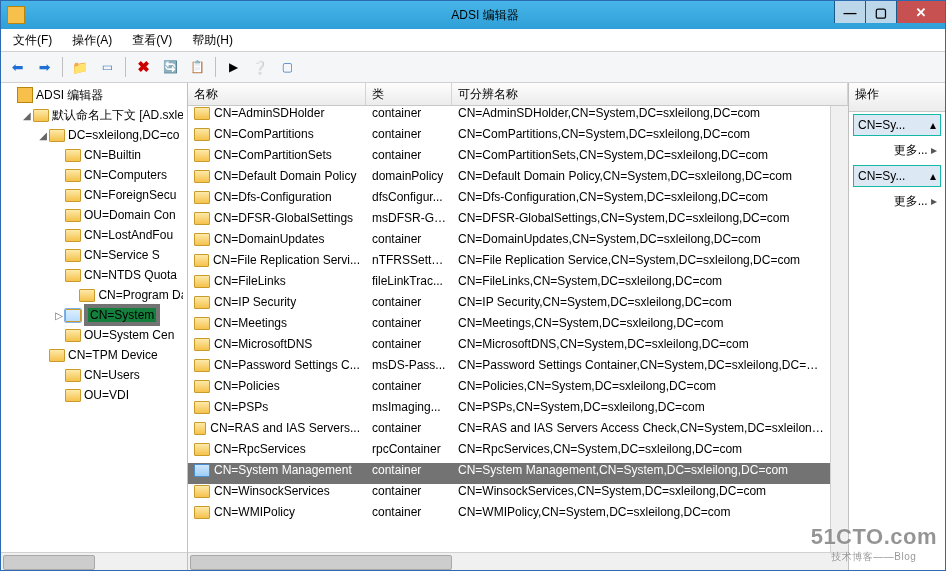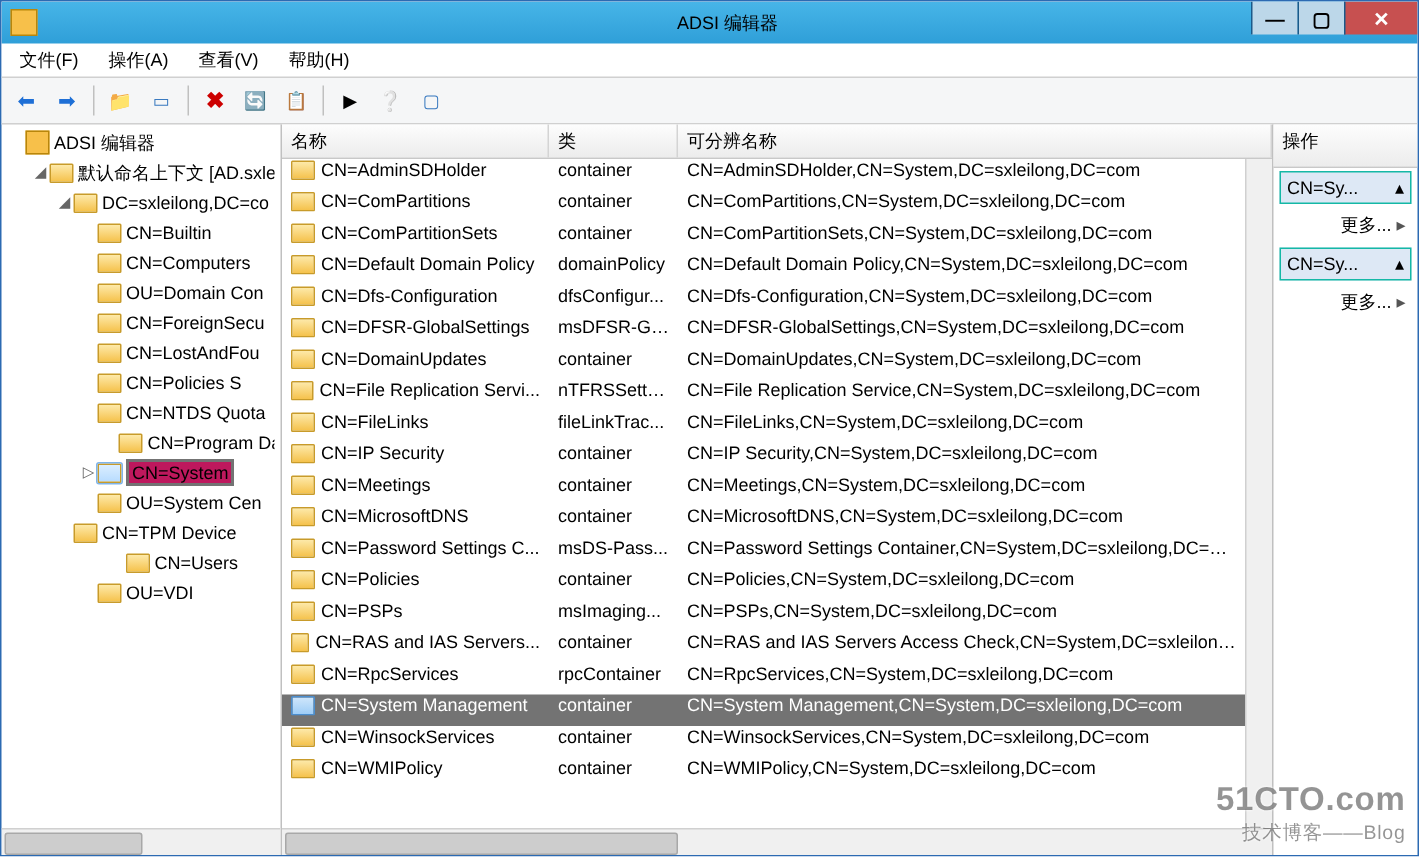--- a/index.html
+++ b/index.html
@@ -32,21 +32,21 @@
   .body{flex:1;display:flex;min-height:0}
   .tree{width:186px;border-right:1px solid #c0c0c0;overflow:hidden;display:flex;flex-direction:column}
   .tree-inner{flex:1;overflow:hidden;padding:2px 0}
   .tnode{display:flex;align-items:center;height:20px;white-space:nowrap;padding-right:4px}
   .twist{width:12px;text-align:center;color:#666;font-size:10px}
   .ticon{width:16px;height:14px;margin-right:3px;display:inline-flex;align-items:center;justify-content:center}
   .folder{width:14px;height:11px;background:linear-gradient(#fde9a9,#f5c24c);border:1px solid #c89b2a;border-radius:1px}
   .folder.sel{outline:1px solid #7eb4ea;background:linear-gradient(#dbeeff,#b8dcff)}
   .root-ic{width:14px;height:14px;background:#f7c04a;border:1px solid #b8860b}
   .tlabel{overflow:hidden;text-overflow:clip}
-  .tnode.selbox .tlabel{border:2px solid #737373;padding:0 2px;background:#be185d}
+  .tnode.selbox .tlabel{border:4px solid #737373;padding:0 2px;background:#15803d}
   
   .list{flex:1;display:flex;flex-direction:column;border-right:1px solid #c0c0c0;min-width:0}
   .cols{height:22px;background:linear-gradient(#fdfdfd,#ececec);border-bottom:1px solid #c8c8c8;display:flex}
   .col{border-right:1px solid #d4d4d4;padding:3px 6px;box-sizing:border-box;overflow:hidden;white-space:nowrap}
   .rows{flex:1;overflow:hidden;position:relative}
   .row{display:flex;height:21px;align-items:flex-start}
   .row.sel{background:#737373;color:#fff}
   .row.sel .folder{background:linear-gradient(#cfe6fb,#9ecdf7);border-color:#4b8ecf}
   .cell{padding:0 6px;box-sizing:border-box;overflow:hidden;white-space:nowrap;text-overflow:ellipsis}
   .cell.name{display:flex;align-items:center;gap:4px}
@@ -58,21 +58,21 @@
   .vscroll{width:17px;background:#f0f0f0;border-left:1px solid #d0d0d0}
   .list-wrap{flex:1;display:flex;min-height:0}
   
   .actions{width:96px;display:flex;flex-direction:column}
   .actions .hdr{height:22px;background:linear-gradient(#fdfdfd,#ececec);border-bottom:1px solid #c8c8c8;padding:3px 6px}
   .grp{background:#dde8f5;margin:2px 4px;padding:3px 4px;border:1px solid #14b8a6;display:flex;justify-content:space-between;align-items:center}
   .more{margin:4px 8px;text-align:right}
   .more::after{content:" ▸";color:#555}
   
   .wm{position:absolute;right:8px;bottom:6px;font-family:Arial;color:rgba(0,0,0,.42);font-size:22px;font-weight:bold;letter-spacing:.5px;pointer-events:none;text-shadow:0 0 2px #fff}
-  .wm small{display:block;font-size:13px;font-weight:normal;text-align:right}
+  .wm small{display:block;font-size:10px;font-weight:normal;text-align:center}
 </style>
 </head>
 <body>
 <div class="window">
 
   <div class="titlebar">
     <span class="icon"></span>
     <span class="title">ADSI 编辑器</span>
     <div class="win-controls">
       <div class="win-btn min">—</div>
@@ -145,42 +145,42 @@
             <span class="ticon">
               <span class="folder"></span>
             </span>
             <span class="tlabel">CN=Computers</span>
           </div>
           <div class="tnode" style="padding-left: 52px;">
             <span class="twist"></span>
             <span class="ticon">
               <span class="folder"></span>
             </span>
+            <span class="tlabel">CN=ForeignSecu</span>
+          </div>
+          <div class="tnode" style="padding-left: 52px;">
+            <span class="twist"></span>
+            <span class="ticon">
+              <span class="folder"></span>
+            </span>
             <span class="tlabel">OU=Domain Con</span>
           </div>
           <div class="tnode" style="padding-left: 52px;">
             <span class="twist"></span>
             <span class="ticon">
               <span class="folder"></span>
             </span>
-            <span class="tlabel">CN=ForeignSecu</span>
-          </div>
-          <div class="tnode" style="padding-left: 52px;">
-            <span class="twist"></span>
-            <span class="ticon">
-              <span class="folder"></span>
-            </span>
             <span class="tlabel">CN=LostAndFou</span>
           </div>
           <div class="tnode" style="padding-left: 52px;">
             <span class="twist"></span>
             <span class="ticon">
               <span class="folder"></span>
             </span>
-            <span class="tlabel">CN=Policies S</span>
+            <span class="tlabel">CN=Service S</span>
           </div>
           <div class="tnode" style="padding-left: 52px;">
             <span class="twist"></span>
             <span class="ticon">
               <span class="folder"></span>
             </span>
             <span class="tlabel">CN=NTDS Quota</span>
           </div>
           <div class="tnode" style="padding-left: 67px;">
             <span class="twist"></span>
@@ -203,21 +203,21 @@
             </span>
             <span class="tlabel">OU=System Cen</span>
           </div>
           <div class="tnode" style="padding-left: 36px;">
             <span class="twist"></span>
             <span class="ticon">
               <span class="folder"></span>
             </span>
             <span class="tlabel">CN=TPM Device</span>
           </div>
-          <div class="tnode" style="padding-left: 52px; margin-left: 19px;">
+          <div class="tnode" style="padding-left: 52px;">
             <span class="twist"></span>
             <span class="ticon">
               <span class="folder"></span>
             </span>
             <span class="tlabel">CN=Users</span>
           </div>
           <div class="tnode" style="padding-left: 52px;">
             <span class="twist"></span>
             <span class="ticon">
               <span class="folder"></span>

